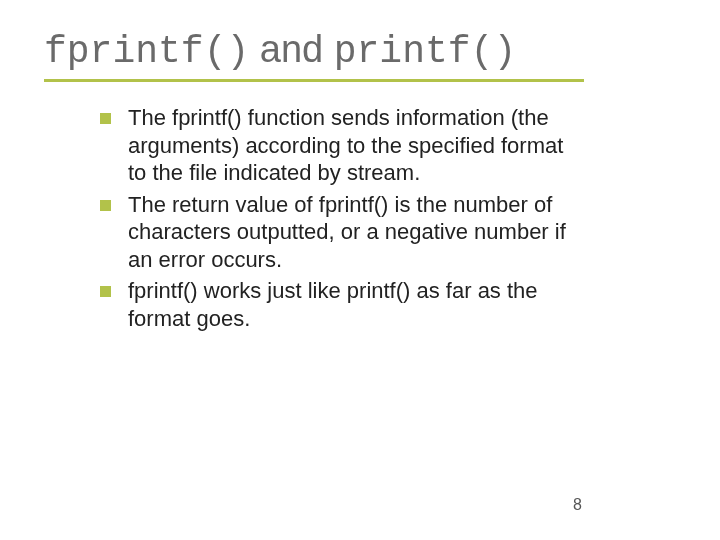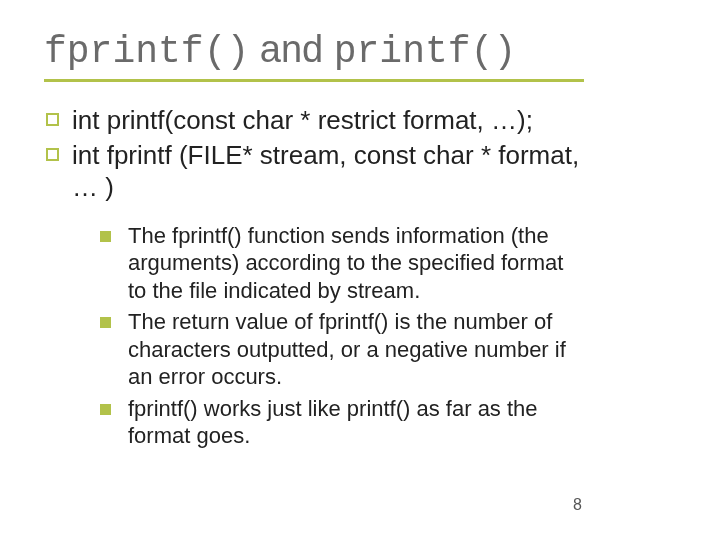--- a/index.html
+++ b/index.html
@@ -93,24 +93,20 @@
 <body>
 
 <div class="slide">
 
   <h1 class="title">
     <span class="mono">fprintf()</span><span> and </span><span class="mono">printf()</span>
   </h1>
 
   <div class="rule"></div>
 
-  <ul class="top-list">
-    <li><span>int printf(const char * restrict format, …);</span></li>
-    <li><span>int fprintf (FILE* stream, const char * format, … )</span></li>
-  </ul>
 
   <ul class="sub-list">
     <li><span>The fprintf() function sends information (the arguments) according to the specified format to the file indicated by stream.</span></li>
     <li><span>The return value of fprintf() is the number of characters outputted, or a  negative number if an error occurs.</span></li>
     <li><span>fprintf() works just like printf() as far as the format goes.</span></li>
   </ul>
 
   <div class="page-num">8</div>
 
 </div>

